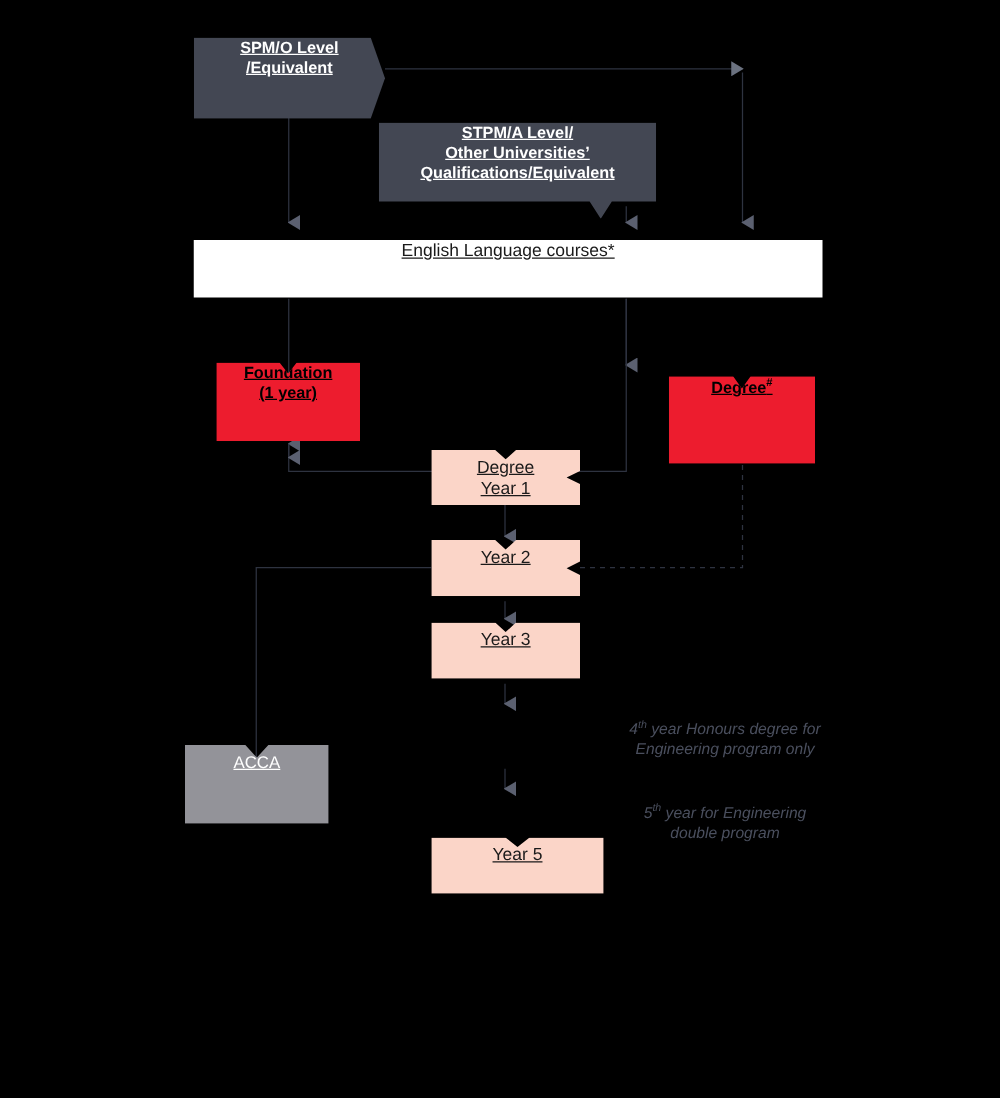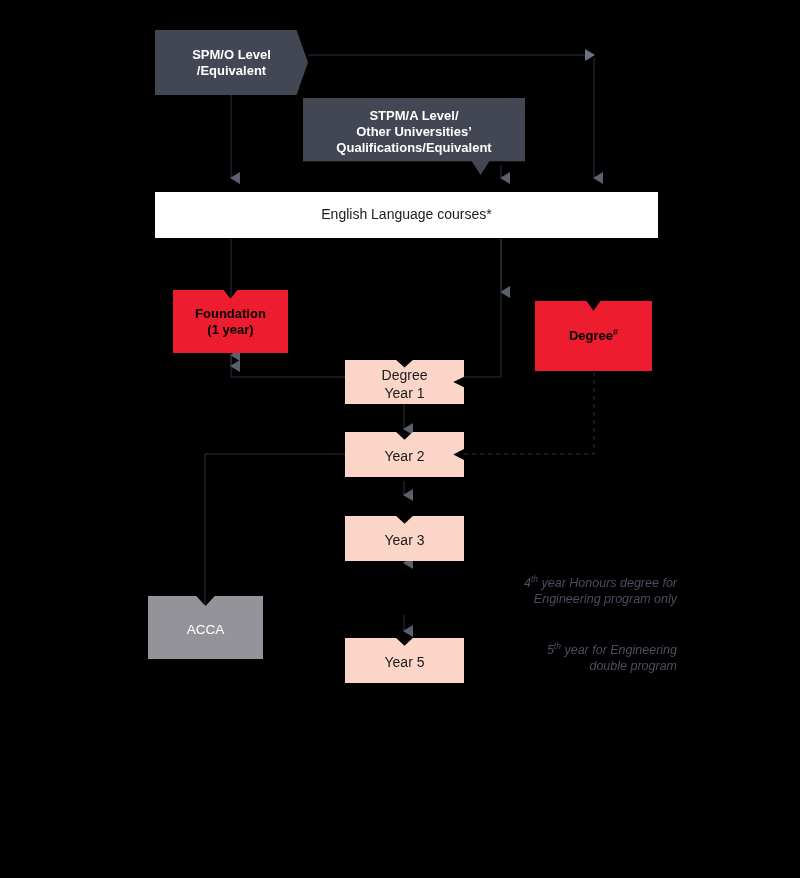--- a/index.html
+++ b/index.html
@@ -14,24 +14,25 @@
     position: relative;
     width: 800px;
     height: 878px;
     background: #000000;
     overflow: hidden;
   }
   .node {
     position: absolute;
     box-sizing: border-box;
     display: flex;
-    align-items: center;
+    align-items: flex-start;
     justify-content: center;
     text-align: center;
     line-height: 1.22;
+    text-decoration: underline;
   }
   .node-label {
     display: block;
     white-space: pre-line;
   }
 
   
   .box-dark {
     background: #434753;
     color: #ffffff;
@@ -66,38 +67,37 @@
   
   .box-peach {
     background: #FBD5C8;
     color: #1a1a1a;
     font-size: 14px;
     clip-path: polygon(0 0, 43% 0, 50% 17%, 57% 0, 100% 0,
                        100% 38%, 91% 50%, 100% 62%, 100% 100%, 0 100%);
   }
   .box-peach.plain {
     clip-path: polygon(0 0, 43% 0, 50% 17%, 57% 0, 100% 0, 100% 100%, 0 100%);
-    margin-top: 18px;
   }
 
   
   .box-grey {
     background: #939399;
     color: #ffffff;
     font-size: 13.5px;
     clip-path: polygon(0 0, 42% 0, 50% 16%, 58% 0, 100% 0, 100% 100%, 0 100%);
   }
 
   
   .note {
     position: absolute;
     color: #4a4f5e;
     font-style: italic;
     font-size: 12.5px;
-    text-align: right;
+    text-align: center;
     line-height: 1.3;
     white-space: pre-line;
   }
   .note sup { font-size: 8.5px; }
 
   
   #wires {
     position: absolute;
     inset: 0;
     width: 800px;
@@ -180,21 +180,21 @@
 
   <div class="node box-peach" style="left:345px; top:432px; width:119px; height:45px;">
     <span class="node-label" style="margin-top:5px;">Year 2</span>
   </div>
 
   <div class="node box-peach plain" style="left:345px; top:498px; width:119px; height:45px;">
     <span class="node-label" style="margin-top:5px;">Year 3</span>
   </div>
 
 
-  <div class="node box-peach plain" style="left:345px; top:620px; width:119px; height:45px;">
+  <div class="node box-peach plain" style="left:345px; top:670px; width:138px; height:45px;">
     <span class="node-label" style="margin-top:5px;">Year 5</span>
   </div>
 
   <div class="node box-grey" style="left:148px; top:596px; width:115px; height:63px;">
     <span class="node-label" style="margin-top:6px;">ACCA</span>
   </div>
 
   <div class="note" style="left:483px; top:574px; width:194px;"><span>4</span><sup>th</sup><span> year Honours degree for
 Engineering program only</span></div>
 

